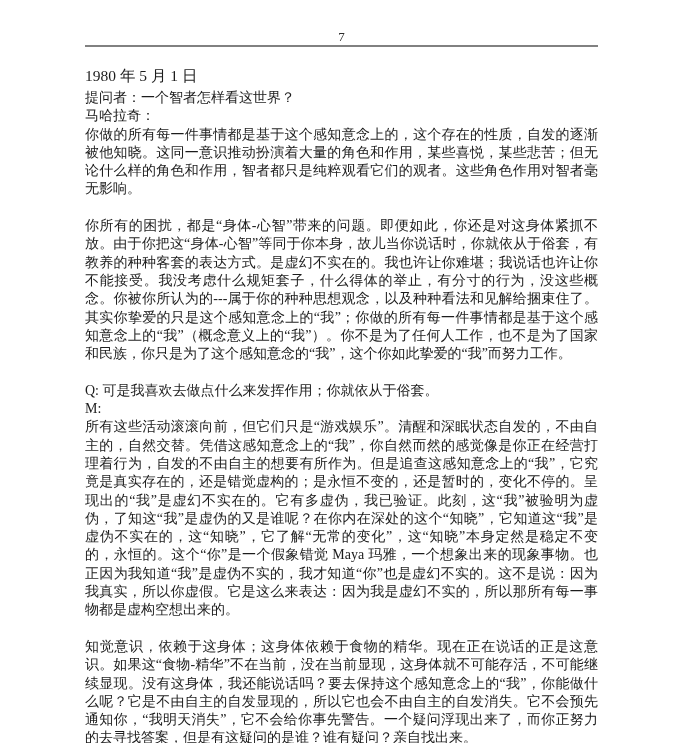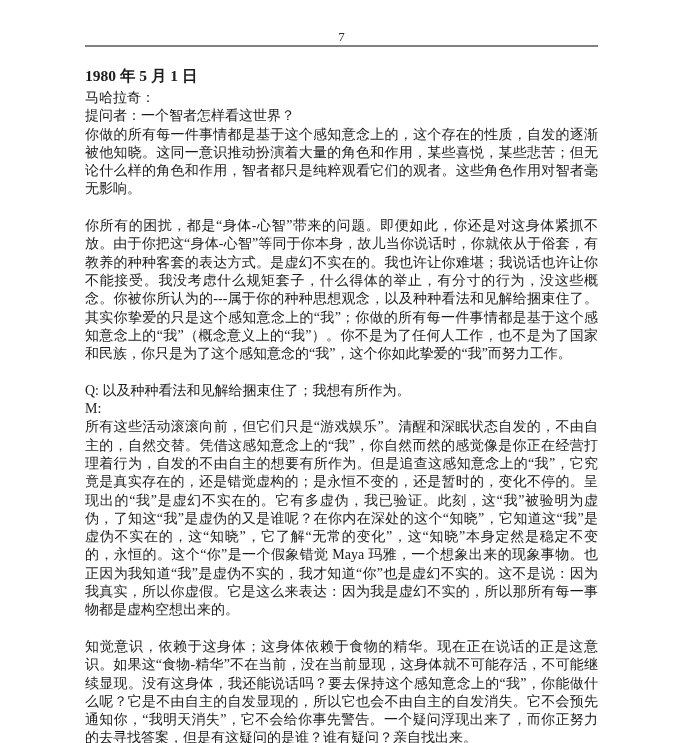--- a/index.html
+++ b/index.html
@@ -37,21 +37,21 @@
   .content {
     margin: 0 85px;
     font-size: 14px;
     line-height: 18.3px;
     text-align: justify;
     text-justify: inter-character;
   }
   .date-heading {
     font-size: 15.5px;
     line-height: 20px;
-    font-weight: bold;
+    font-weight: normal;
     margin: 19px 0 3px 0;
     text-align: left;
   }
   .line, .para {
     margin: 0;
   }
   .block.gap {
     margin-top: 18.3px;
   }
 </style>
@@ -63,31 +63,31 @@
   <div class="page-header">
     <div class="page-number">7</div>
     <div class="header-rule"></div>
   </div>
 
   <div class="content">
 
     <h1 class="date-heading">1980 年 5 月 1 日</h1>
 
     <section class="block">
+      <p class="line">提问者：一个智者怎样看这世界？</p>
       <p class="line">马哈拉奇：</p>
-      <p class="line">提问者：一个智者怎样看这世界？</p>
       <p class="para">你做的所有每一件事情都是基于这个感知意念上的，这个存在的性质，自发的逐渐被他知晓。这同一意识推动扮演着大量的角色和作用，某些喜悦，某些悲苦；但无论什么样的角色和作用，智者都只是纯粹观看它们的观者。这些角色作用对智者毫无影响。</p>
     </section>
 
     <section class="block gap">
       <p class="para">你所有的困扰，都是“身体-心智”带来的问题。即便如此，你还是对这身体紧抓不放。由于你把这“身体-心智”等同于你本身，故儿当你说话时，你就依从于俗套，有教养的种种客套的表达方式。是虚幻不实在的。我也许让你难堪；我说话也许让你不能接受。我没考虑什么规矩套子，什么得体的举止，有分寸的行为，没这些概念。你被你所认为的---属于你的种种思想观念，以及种种看法和见解给捆束住了。其实你挚爱的只是这个感知意念上的“我”；你做的所有每一件事情都是基于这个感知意念上的“我”（概念意义上的“我”）。你不是为了任何人工作，也不是为了国家和民族，你只是为了这个感知意念的“我”，这个你如此挚爱的“我”而努力工作。</p>
     </section>
 
     <section class="block gap">
-      <p class="line">Q: 以及种种看法和见解给捆束住了；我想有所作为。</p>
+      <p class="line">Q: 可是我喜欢去做点什么来发挥作用；你就依从于俗套。</p>
       <p class="line">M:</p>
       <p class="para">所有这些活动滚滚向前，但它们只是“游戏娱乐”。清醒和深眠状态自发的，不由自主的，自然交替。凭借这感知意念上的“我”，你自然而然的感觉像是你正在经营打理着行为，自发的不由自主的想要有所作为。但是追查这感知意念上的“我”，它究竟是真实存在的，还是错觉虚构的；是永恒不变的，还是暂时的，变化不停的。呈现出的“我”是虚幻不实在的。它有多虚伪，我已验证。此刻，这“我”被验明为虚伪，了知这“我”是虚伪的又是谁呢？在你内在深处的这个“知晓”，它知道这“我”是虚伪不实在的，这“知晓”，它了解“无常的变化”，这“知晓”本身定然是稳定不变的，永恒的。这个“你”是一个假象错觉 Maya 玛雅，一个想象出来的现象事物。也正因为我知道“我”是虚伪不实的，我才知道“你”也是虚幻不实的。这不是说：因为我真实，所以你虚假。它是这么来表达：因为我是虚幻不实的，所以那所有每一事物都是虚构空想出来的。</p>
     </section>
 
     <section class="block gap">
       <p class="para">知觉意识，依赖于这身体；这身体依赖于食物的精华。现在正在说话的正是这意识。如果这“食物-精华”不在当前，没在当前显现，这身体就不可能存活，不可能继续显现。没有这身体，我还能说话吗？要去保持这个感知意念上的“我”，你能做什么呢？它是不由自主的自发显现的，所以它也会不由自主的自发消失。它不会预先通知你，“我明天消失”，它不会给你事先警告。一个疑问浮现出来了，而你正努力的去寻找答案，但是有这疑问的是谁？谁有疑问？亲自找出来。</p>
     </section>
 
   </div>
 </div>

